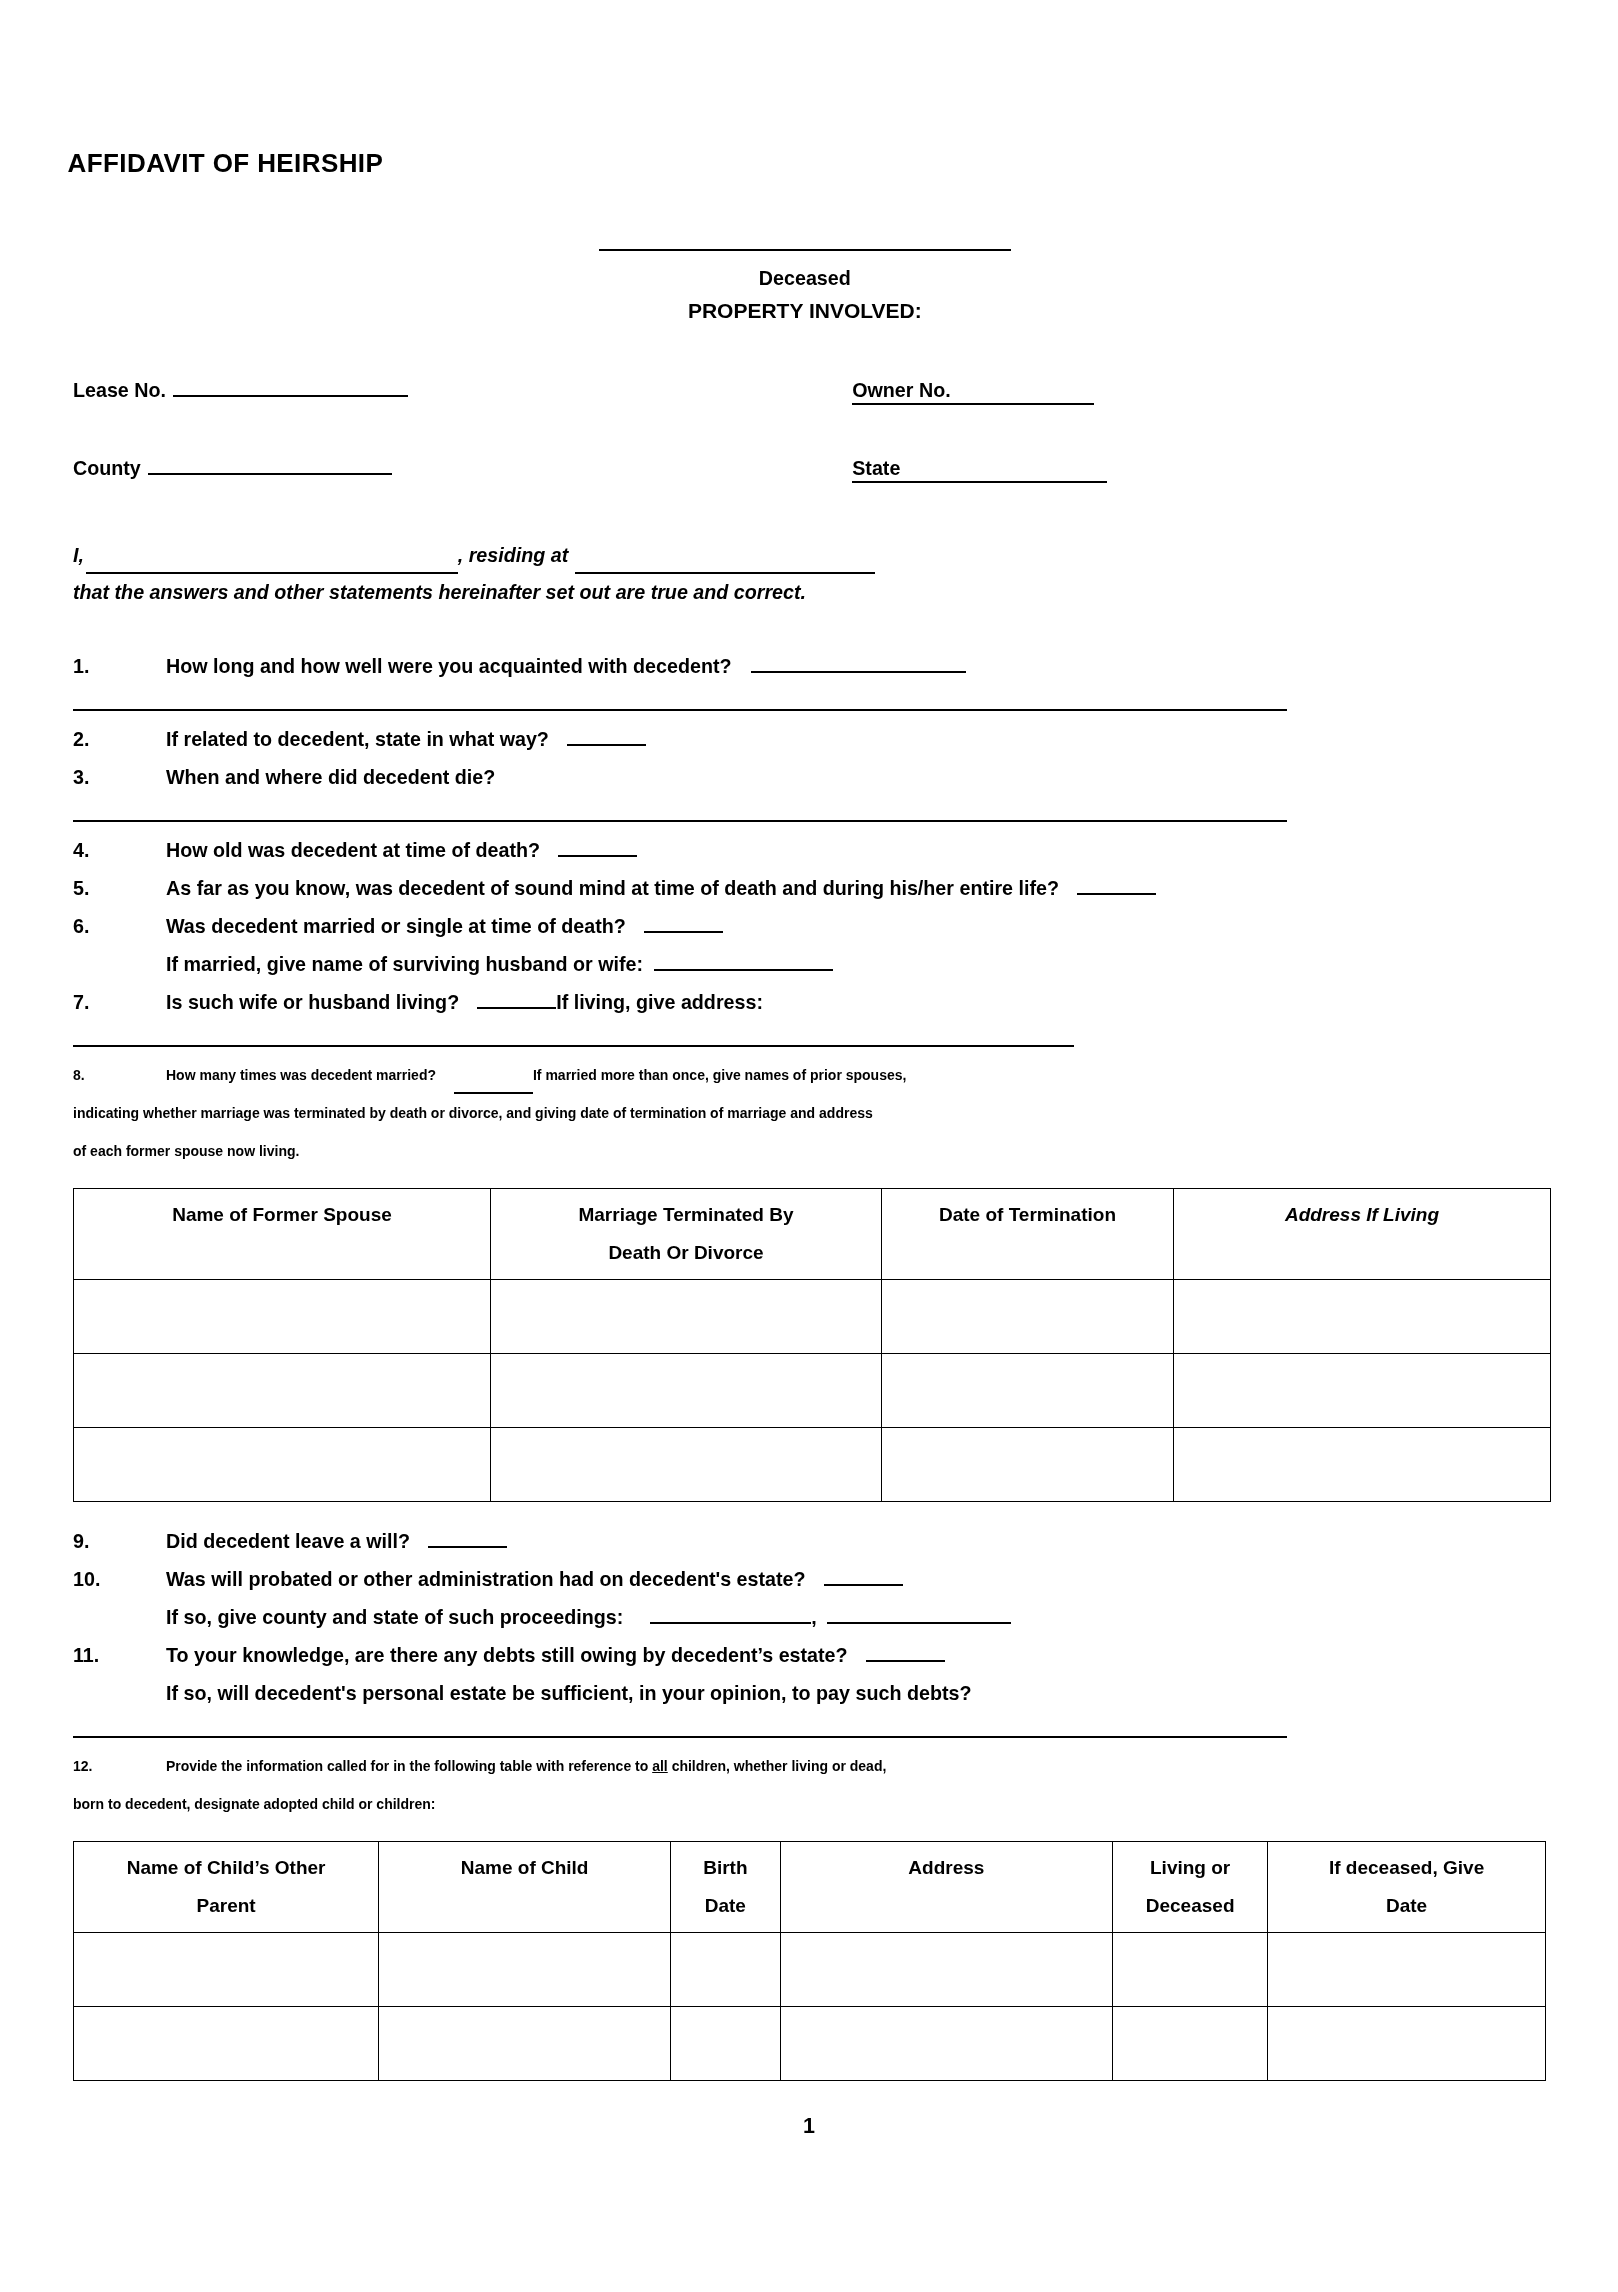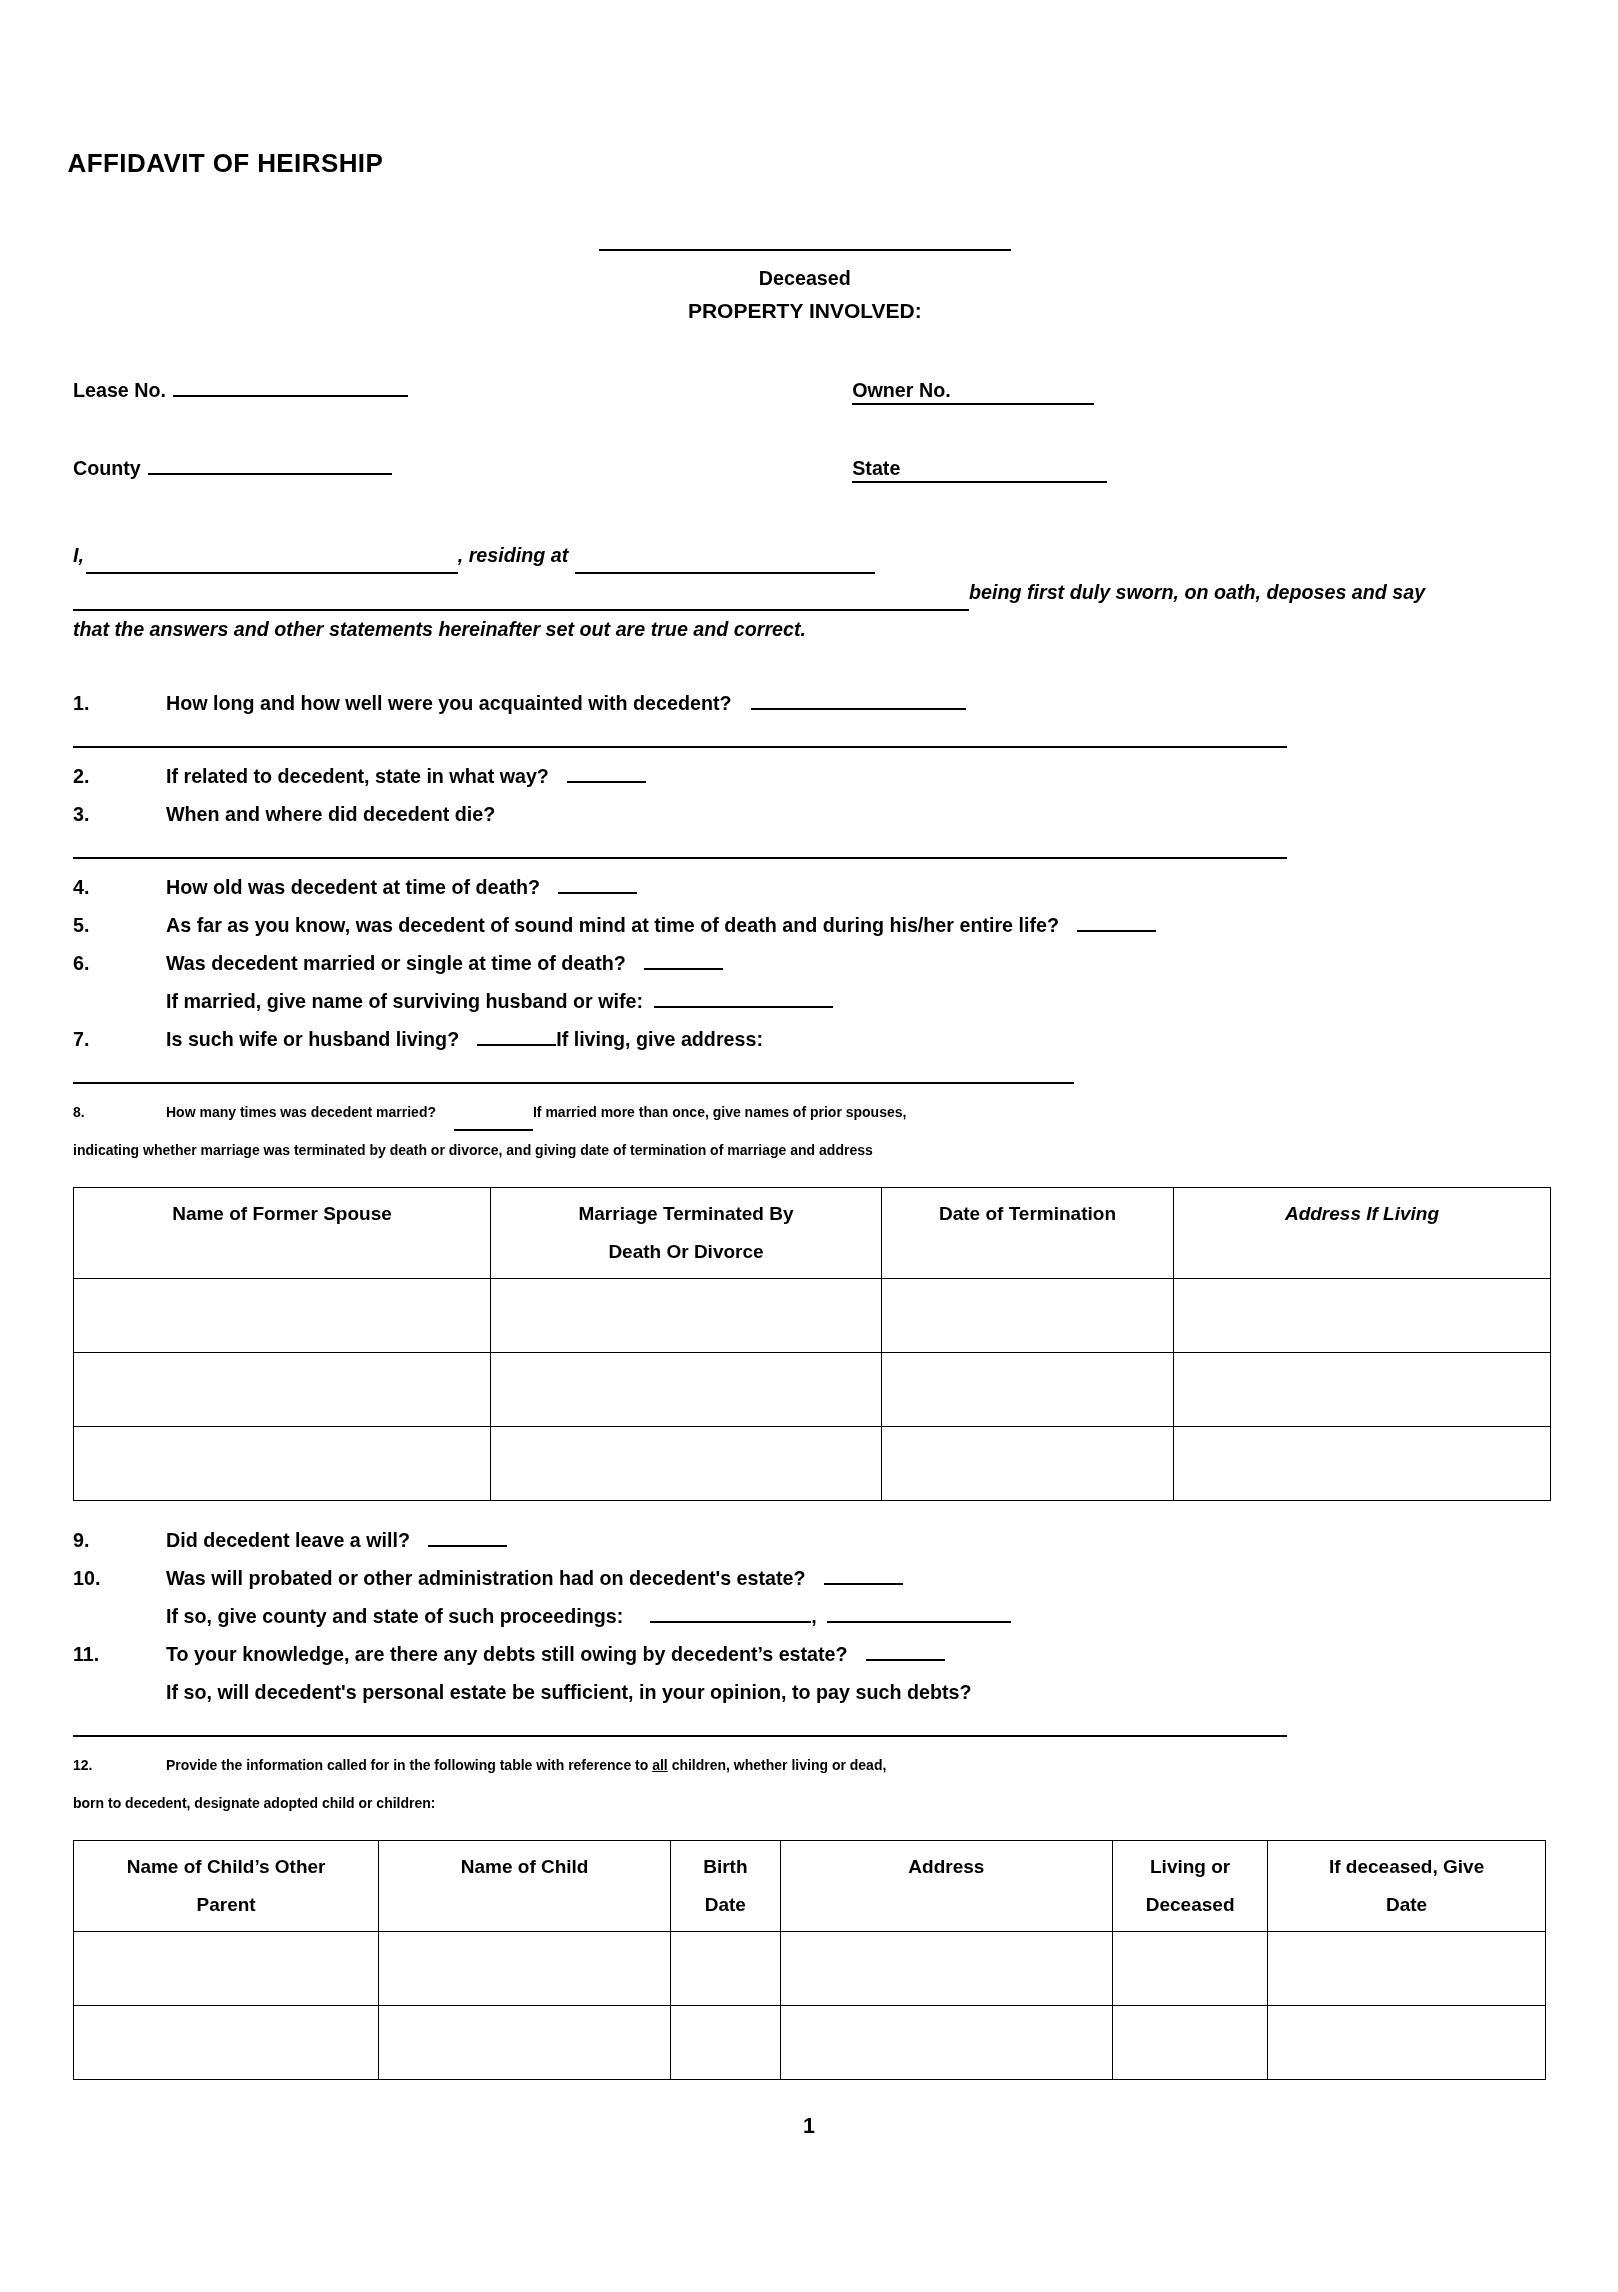--- a/index.html
+++ b/index.html
@@ -220,23 +220,20 @@
           <span class="blank b-state"></span>
         </div>
       </div>
     </div>
 
     <div class="intro">
       <div>
         <span>I,</span><span class="u-name"></span><span>, residing at</span><span class="u-resid"></span>
       </div>
       <div>
-        <span class="u-long"></span><span>being first duly sworn, on oath, deposes and say</span>
-      </div>
-      <div>
         <span>that the answers and other statements hereinafter set out are true and correct.</span>
       </div>
     </div>
 
     <div class="qblock">
 
       <div class="qrow">
         <span class="qnum">1.</span>
         <span class="qtext">How long and how well were you acquainted with decedent?</span>
         <span class="ul-q1"></span>
@@ -285,20 +282,21 @@
         <span class="qtext">Is such wife or husband living?</span>
         <span class="ul-q2"></span>
         <span class="qtext">If living, give address:</span>
       </div>
 
       <div class="rule-full rule-w3"></div>
 
       <div class="para">
         <span style="display:inline-block;width:93px;">8.</span><span>How many times was decedent married?</span><span class="ul-q2"></span><span>If married more than once, give names of prior spouses,</span>
         <div><span>indicating whether marriage was terminated by death or divorce, and giving date of termination of marriage and address</span></div>
+        <div><span>of each former spouse now living.</span></div>
       </div>
     </div>
 
     <table class="form-table t1">
       <thead>
         <tr>
           <th style="width:416px;">
             <div>Name of Former Spouse</div>
           </th>
           <th style="width:390px;">

